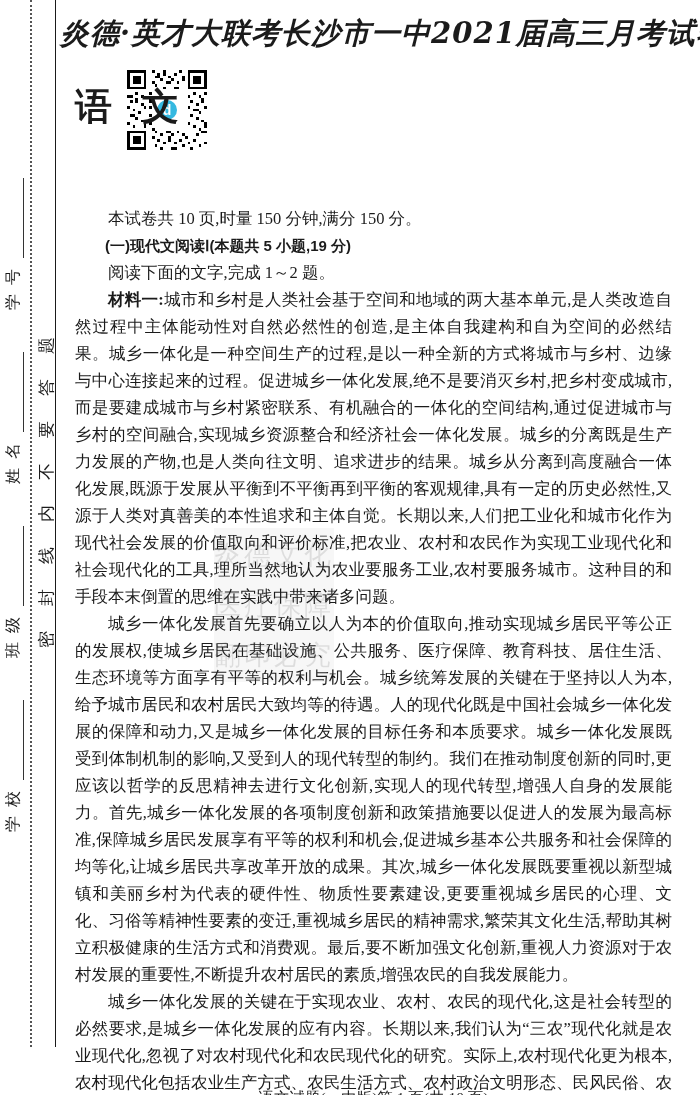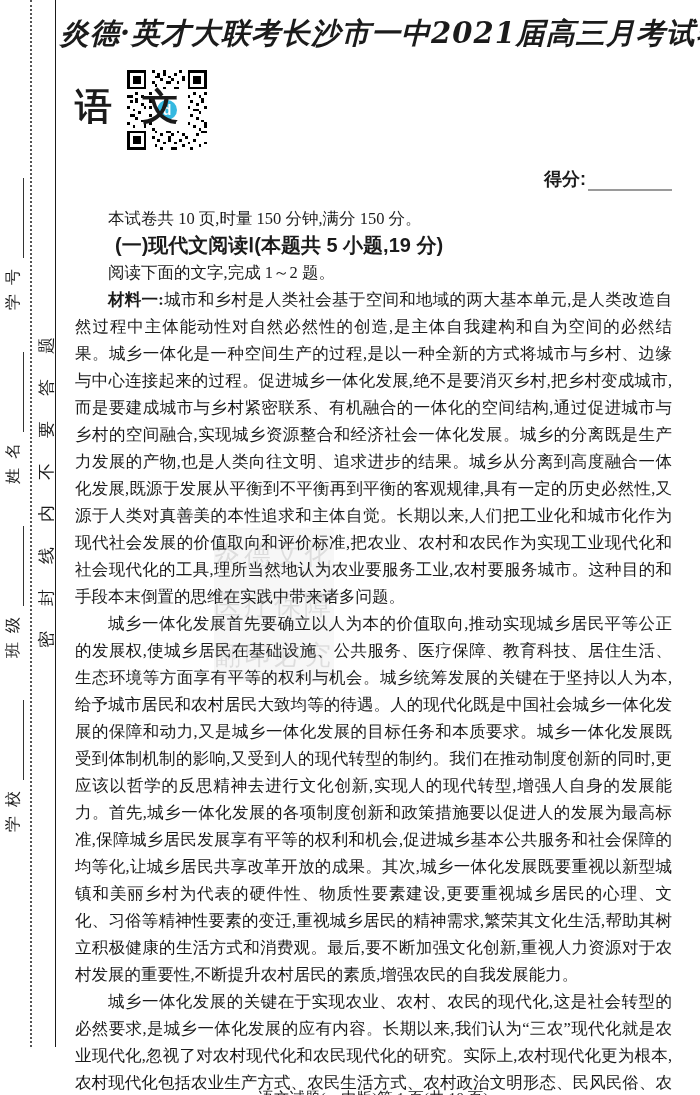--- a/index.html
+++ b/index.html
@@ -86,21 +86,21 @@
     font-size:16.5px;line-height:27px;
     text-align:justify;
   }
   .content p,.content h2,.content h3{margin:0;padding:0;}
   .exam-info{text-indent:2em;}
   .sec-heading{
     font-size:17px;font-weight:bold;line-height:28px;
     font-family:"Liberation Sans", sans-serif;
   }
   .sub-heading{
-    font-size:20px;font-weight:bold;line-height:27px;text-indent:2em;
+    font-size:15px;font-weight:bold;line-height:27px;text-indent:2em;
     font-family:"Liberation Sans", sans-serif;
   }
   .instruction{text-indent:2em;line-height:27px;}
   .body-para{text-indent:2em;}
   .para-prefix{font-weight:bold;}
   
   .watermark{
     position:absolute;left:214px;top:528px;width:120px;
     background:rgba(0,0,0,0.03);
     text-align:center;
@@ -239,24 +239,20 @@
     </svg>
     <div class="qr-logo">
       <span class="qr-logo-circle" style="background: rgb(53, 184, 224);">d</span>
     </div>
   </div>
 
   <div class="subject-title">
     <span class="ch ch1">语</span><span class="ch">文</span>
   </div>
 
-  <div class="score-row">
-    <span>得分:</span>
-    <span class="score-blank"></span>
-  </div>
 
   <div class="watermark">
     <div>炎德文化</div>
     <div>医疗保障</div>
     <div>翻印必究</div>
   </div>
 
   <div class="content">
     <p class="exam-info">本试卷共 10 页,时量 150 分钟,满分 150 分。</p>
     <h3 class="sub-heading">(一)现代文阅读Ⅰ(本题共 5 小题,19 分)</h3>

